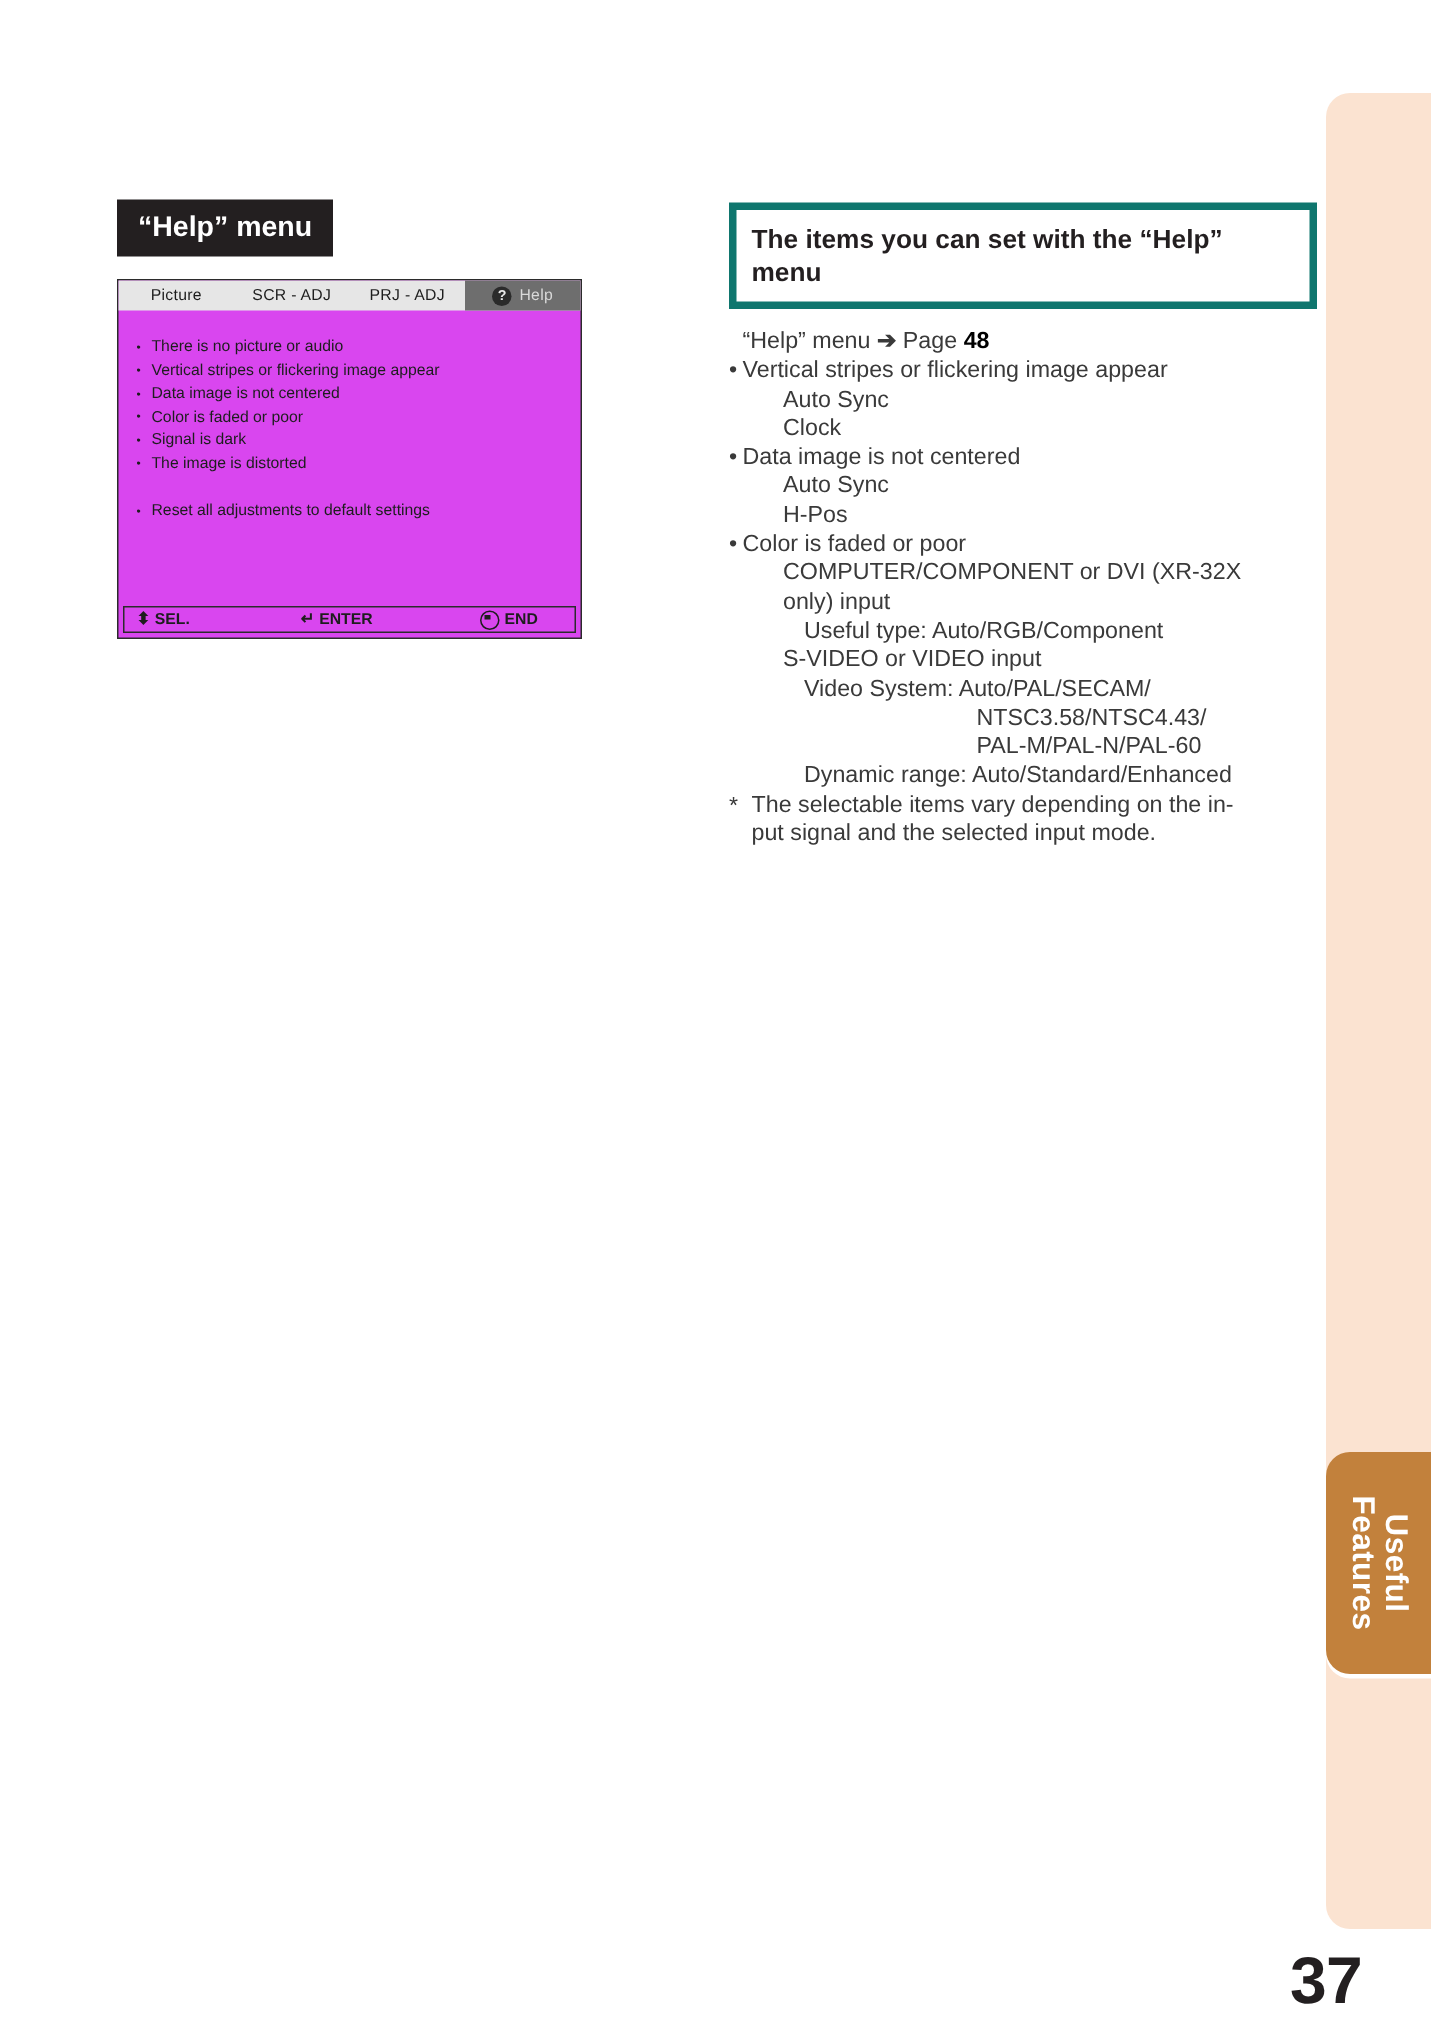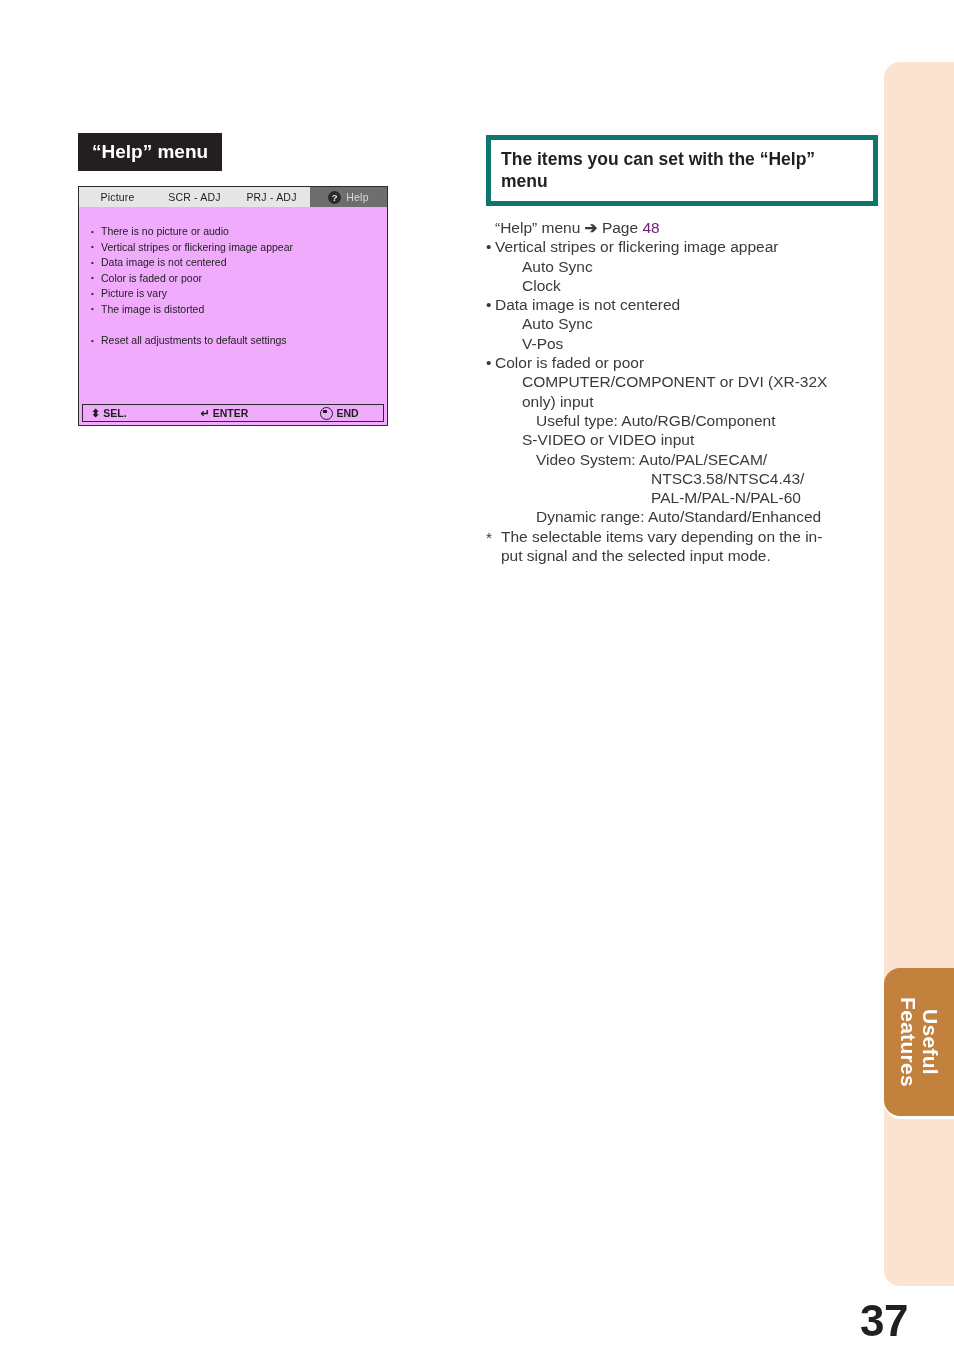--- a/index.html
+++ b/index.html
@@ -88,21 +88,21 @@
   }
 
   
   #osd-box {
     position: absolute;
     left: 78px;
     top: 186px;
     width: 310px;
     height: 240px;
     border: 1.5px solid #2b2b2b;
-    background: #f0abfc;
+    background: #d946ef;
     box-sizing: border-box;
     display: flex;
     flex-direction: column;
   }
   #osd-tabbar {
     display: flex;
     align-items: stretch;
     height: 20px;
     background: #e6e6e6;
     font-size: 10.5px;
@@ -209,21 +209,21 @@
     line-height: 22px;
     color: #231f20;
   }
   #right-body {
     margin-top: 12px;
     font-size: 15.5px;
     line-height: 19.3px;
     color: #3a3a3a;
   }
   #ref-line { padding-left: 9px; white-space: nowrap; }
-  #ref-line .pagelink { color: #701a75; font-weight: normal; }
+  #ref-line .pagelink { color: #000000; font-weight: bold; }
   .arrow-icon { font-weight: bold; }
   .r-bullet {
     position: relative;
     padding-left: 9px;
   }
   .r-bullet::before {
     content: "\2022";
     position: absolute;
     left: 0;
     top: -0.5px;
@@ -266,21 +266,21 @@
       <span id="help-question-icon">?</span>
       <span>Help</span>
     </div>
   </div>
 
   <div id="osd-body">
     <div class="osd-item">There is no picture or audio</div>
     <div class="osd-item">Vertical stripes or flickering image appear</div>
     <div class="osd-item">Data image is not centered</div>
     <div class="osd-item">Color is faded or poor</div>
-    <div class="osd-item">Picture is vary</div>
+    <div class="osd-item">Signal is dark</div>
     <div class="osd-item">The image is distorted</div>
     <div class="osd-gap"></div>
     <div class="osd-item">Reset all adjustments to default settings</div>
   </div>
 
   <div id="osd-footer">
     <div class="osd-foot-cell" id="foot-sel">
       <span class="glyph">⬍</span>
       <span>SEL.</span>
     </div>
@@ -307,21 +307,21 @@
       <span>Page</span>
       <span class="pagelink">48</span>
     </div>
 
     <div id="right-lines">
         <div class="r-bullet">Vertical stripes or flickering image appear</div>
         <div class="r-ind1">Auto Sync</div>
         <div class="r-ind1">Clock</div>
         <div class="r-bullet">Data image is not centered</div>
         <div class="r-ind1">Auto Sync</div>
-        <div class="r-ind1">V-Pos</div>
+        <div class="r-ind1">H-Pos</div>
         <div class="r-bullet">Color is faded or poor</div>
         <div class="r-ind1">COMPUTER/COMPONENT or DVI (XR-32X</div>
         <div class="r-ind1">only) input</div>
         <div class="r-ind2">Useful type: Auto/RGB/Component</div>
         <div class="r-ind1">S-VIDEO or VIDEO input</div>
         <div class="r-ind2">Video System: Auto/PAL/SECAM/</div>
         <div class="r-ind3">NTSC3.58/NTSC4.43/</div>
         <div class="r-ind3">PAL-M/PAL-N/PAL-60</div>
         <div class="r-ind2">Dynamic range: Auto/Standard/Enhanced</div>
         <div class="r-note">The selectable items vary depending on the in-</div>

